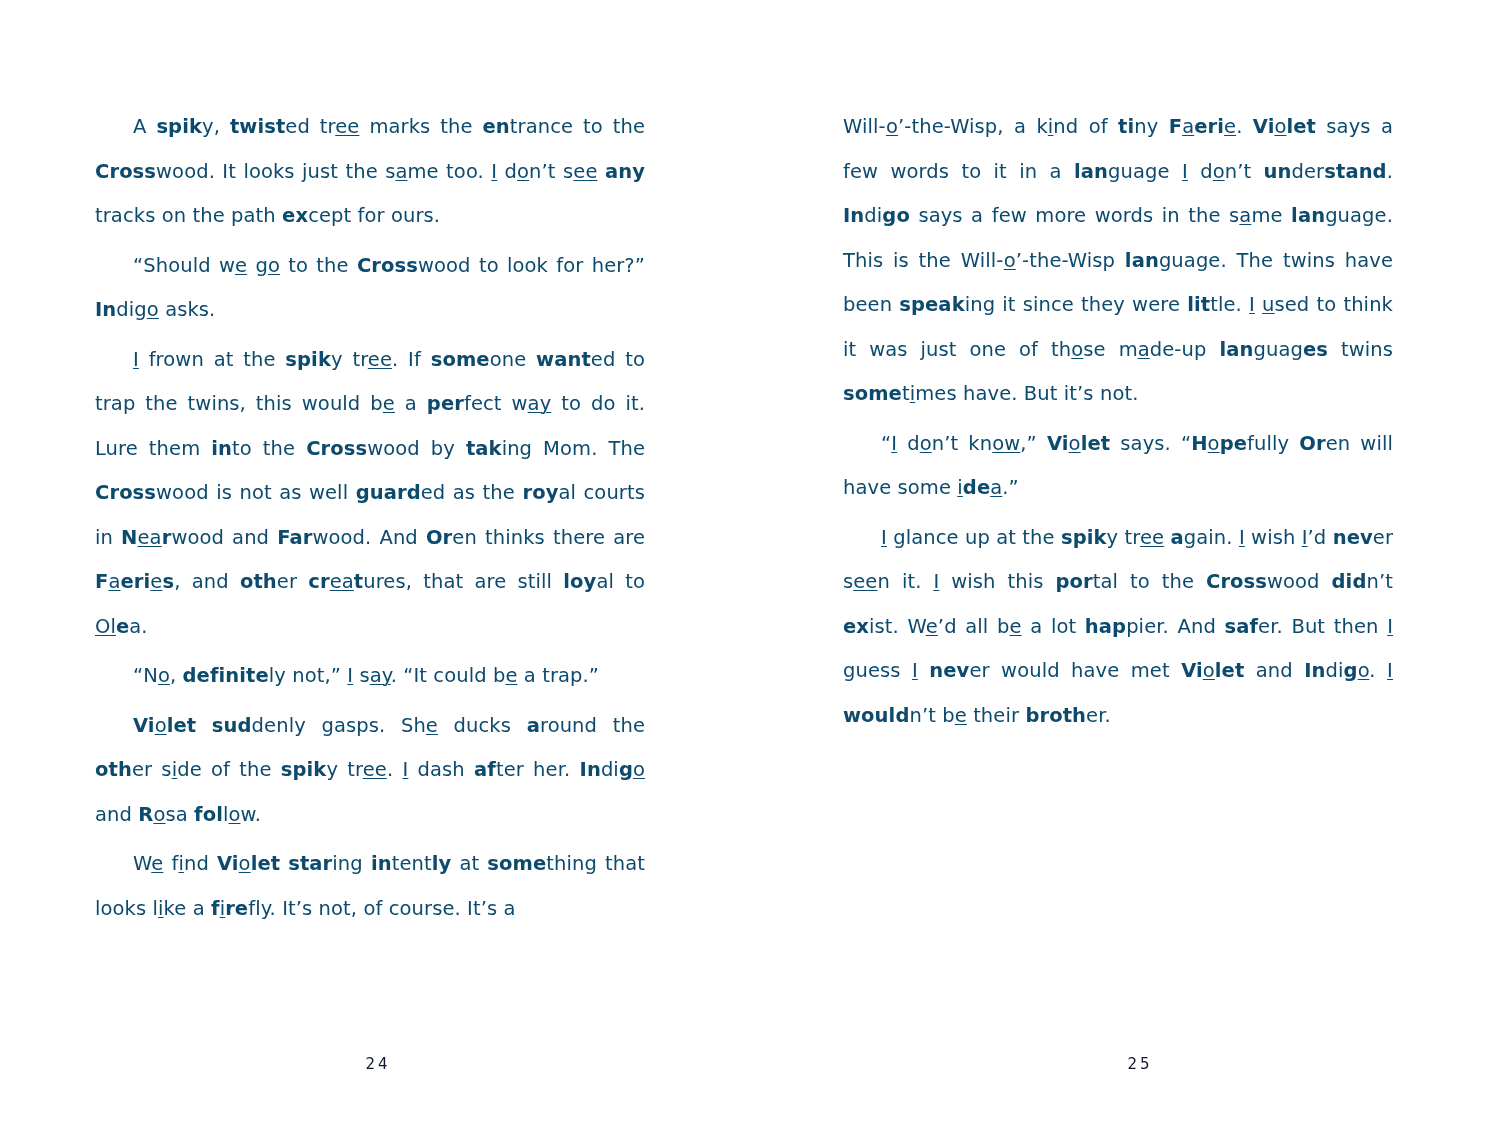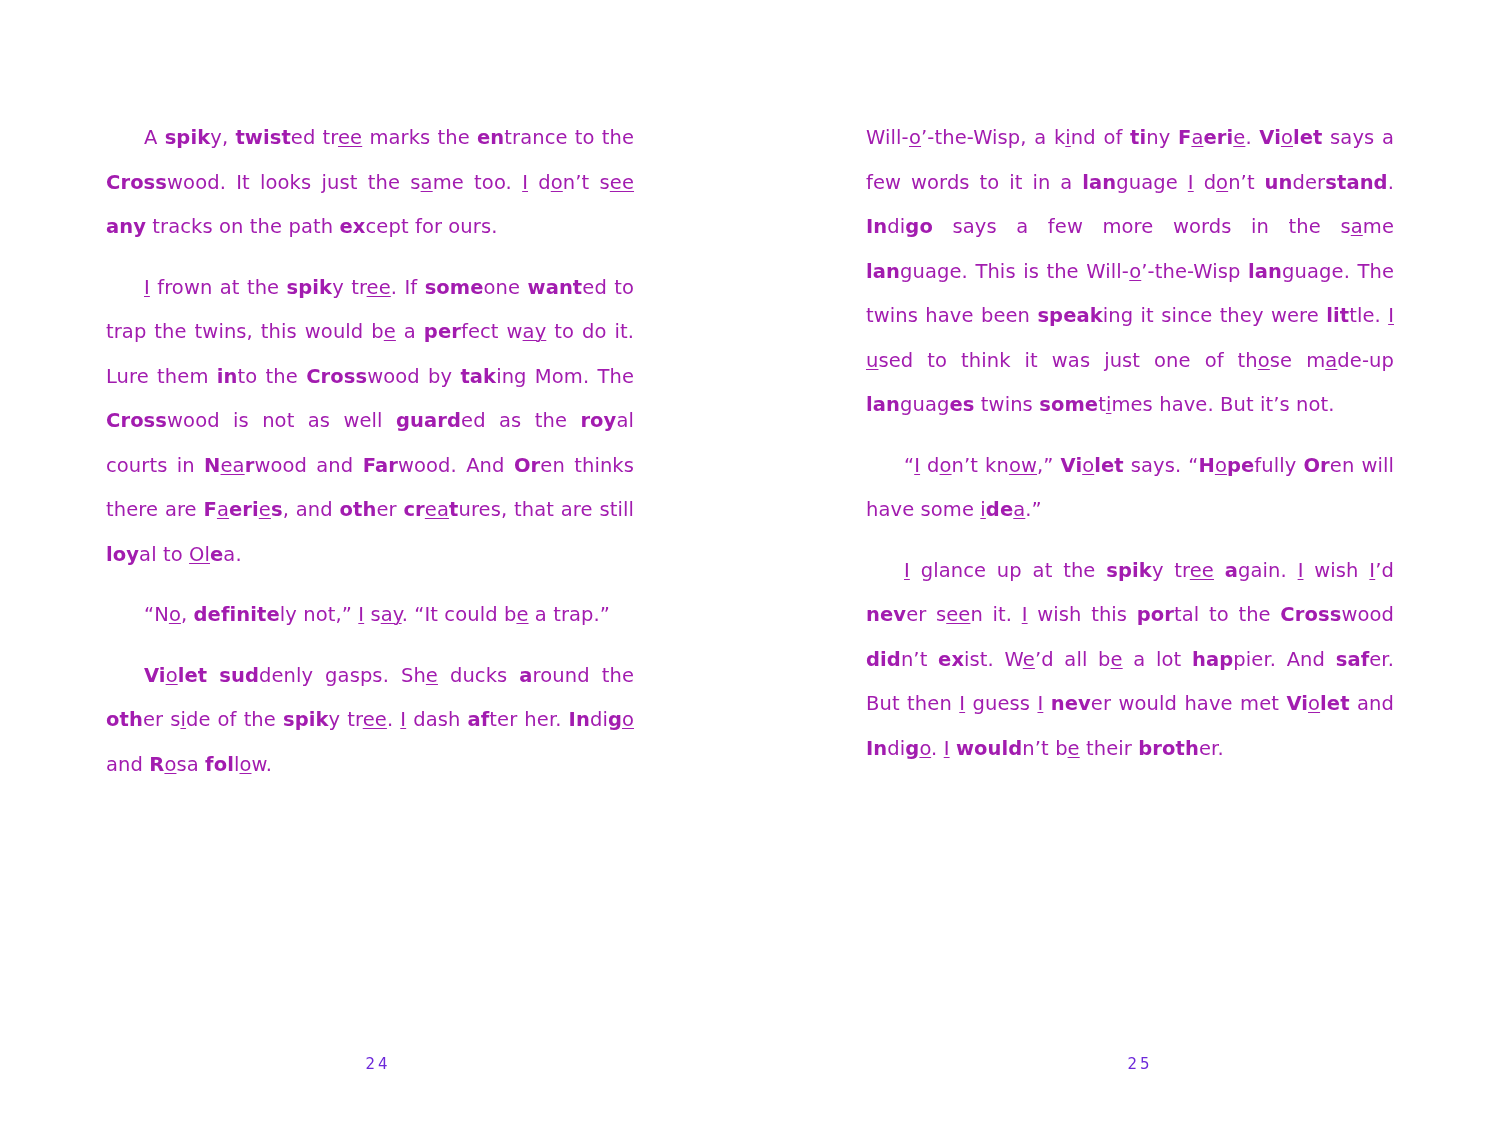--- a/index.html
+++ b/index.html
@@ -28,50 +28,50 @@
     box-sizing: border-box;
   }
   .page-left .text-col {
     position: absolute;
     left: 90px;
     top: 100px;
     width: 560px;
   }
   .page-right .text-col {
     position: absolute;
-    left: 100px;
+    left: 88px;
     top: 100px;
     width: 560px;
   }
   .para {
-    margin: 16px;
+    margin: 5px;
     font-size: 19.5px;
     line-height: 44.5px;
     text-align: justify;
     text-justify: inter-word;
     letter-spacing: 0.1px;
-    color: #a21caf;
+    color: #0c4a6e;
   }
   .para.indent {
     text-indent: 38px;
   }
   b, strong {
     font-weight: 700;
   }
   u, .u {
     text-decoration: underline;
     text-underline-offset: 2px;
     text-decoration-thickness: 1px;
   }
   .folio {
     position: absolute;
     bottom: 52px;
     font-size: 15px;
     letter-spacing: 3px;
-    color: #6d28d9;
+    color: #0f172a;
   }
   .page-left .folio {
     left: 0;
     width: 750px;
     text-align: center;
     padding-left: 6px;
     box-sizing: border-box;
   }
   .page-right .folio {
     left: 0;
@@ -83,23 +83,25 @@
   }
 </style>
 </head>
 <body>
 
 <div class="spread">
 
   <div class="page page-left">
     <div class="text-col">
       <p class="para indent">A <b>spik</b>y, <b>twist</b>ed tr<u>ee</u> marks the <b>en</b>trance to the <b>Cross</b>wood. It looks just the s<u>a</u>me too. <u>I</u> d<u>o</u>n’t s<u>ee</u> <b>any</b> tracks on the path <b>ex</b>cept for ours.</p>
+      <p class="para indent">“Should w<u>e</u> g<u>o</u> to the <b>Cross</b>wood to look for her?” <b>In</b>dig<u>o</u> asks.</p>
       <p class="para indent"><u>I</u> frown at the <b>spik</b>y tr<u>ee</u>. If <b>some</b>one <b>want</b>ed to trap the twins, this would b<u>e</u> a <b>per</b>fect w<u>ay</u> to do it. Lure them <b>in</b>to the <b>Cross</b>wood by <b>tak</b>ing Mom. The <b>Cross</b>wood is not as well <b>guard</b>ed as the <b>roy</b>al courts in <b>N</b><u>ea</u><b>r</b>wood and <b>Far</b>wood. And <b>Or</b>en thinks there are <b>F</b><u>a</u><b>eri</b><u>e</u><b>s</b>, and <b>oth</b>er <b>cr</b><u>ea</u><b>t</b>ures, that are still <b>loy</b>al to <u>Ol</u><b>e</b>a.</p>
       <p class="para indent">“N<u>o</u>, <b>definite</b>ly not,” <u>I</u> s<u>ay</u>. “It could b<u>e</u> a trap.”</p>
       <p class="para indent"><b>Vi</b><u>o</u><b>let</b> <b>sud</b>denly gasps. Sh<u>e</u> ducks <b>a</b>round the <b>oth</b>er s<u>i</u>de of the <b>spik</b>y tr<u>ee</u>. <u>I</u> dash <b>af</b>ter her. <b>In</b>di<b>g</b><u>o</u> and <b>R</b><u>o</u>sa <b>fol</b>l<u>o</u>w.</p>
+      <p class="para indent">W<u>e</u> f<u>i</u>nd <b>Vi</b><u>o</u><b>let</b> <b>star</b>ing <b>in</b>tent<b>ly</b> at <b>some</b>thing that looks l<u>i</u>ke a <b>f</b><u>i</u><b>re</b>fly. It’s not, of course. It’s a</p>
     </div>
     <div class="folio">24</div>
   </div>
 
   <div class="page page-right">
     <div class="text-col">
       <p class="para">Will-<u>o</u>’-the-Wisp, a k<u>i</u>nd of <b>ti</b>ny <b>F</b><u>a</u><b>eri</b><u>e</u>. <b>Vi</b><u>o</u><b>let</b> says a few words to it in a <b>lan</b>guage <u>I</u> d<u>o</u>n’t <b>un</b>der<b>stand</b>. <b>In</b>di<b>go</b> says a few more words in the s<u>a</u>me <b>lan</b>guage. This is the Will-<u>o</u>’-the-Wisp <b>lan</b>guage. The twins have been <b>speak</b>ing it since they were <b>lit</b>tle. <u>I</u> <u>u</u>sed to think it was just one of th<u>o</u>se m<u>a</u>de-up <b>lan</b>guag<b>es</b> twins <b>some</b>t<u>i</u>mes have. But it’s not.</p>
       <p class="para indent">“<u>I</u> d<u>o</u>n’t kn<u>ow</u>,” <b>Vi</b><u>o</u><b>let</b> says. “<b>H</b><u>o</u><b>pe</b>fully <b>Or</b>en will have some <u>i</u><b>de</b><u>a</u>.”</p>
       <p class="para indent"><u>I</u> glance up at the <b>spik</b>y tr<u>ee</u> <b>a</b>gain. <u>I</u> wish <u>I</u>’d <b>nev</b>er s<u>ee</u>n it. <u>I</u> wish this <b>por</b>tal to the <b>Cross</b>wood <b>did</b>n’t <b>ex</b>ist. W<u>e</u>’d all b<u>e</u> a lot <b>hap</b>pier. And <b>saf</b>er. But then <u>I</u> guess <u>I</u> <b>nev</b>er would have met <b>Vi</b><u>o</u><b>let</b> and <b>In</b>di<b>g</b><u>o</u>. <u>I</u> <b>would</b>n’t b<u>e</u> their <b>broth</b>er.</p>
     </div>

